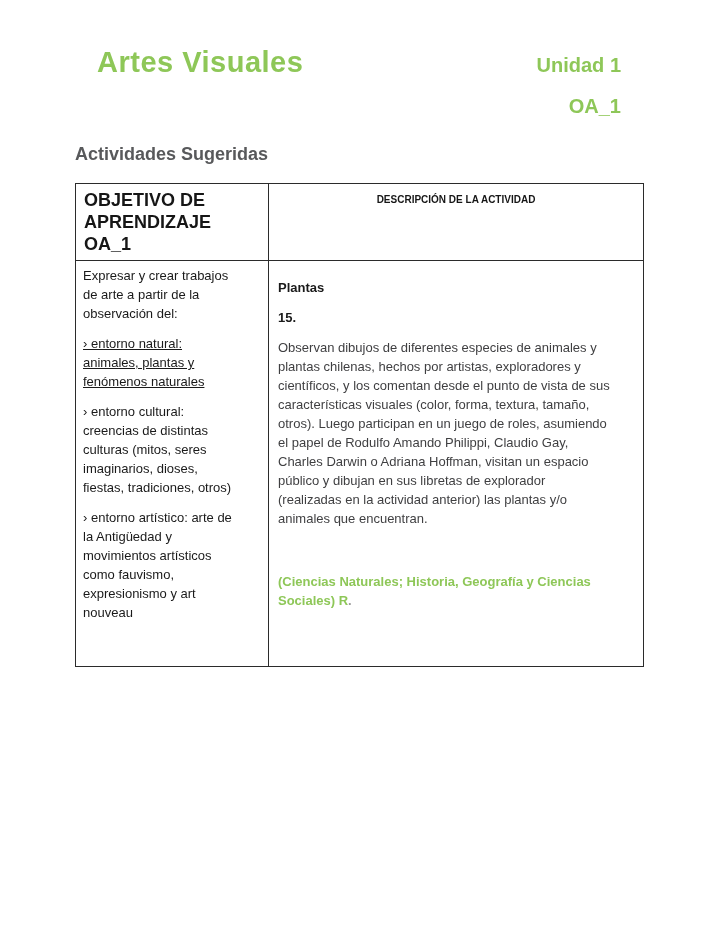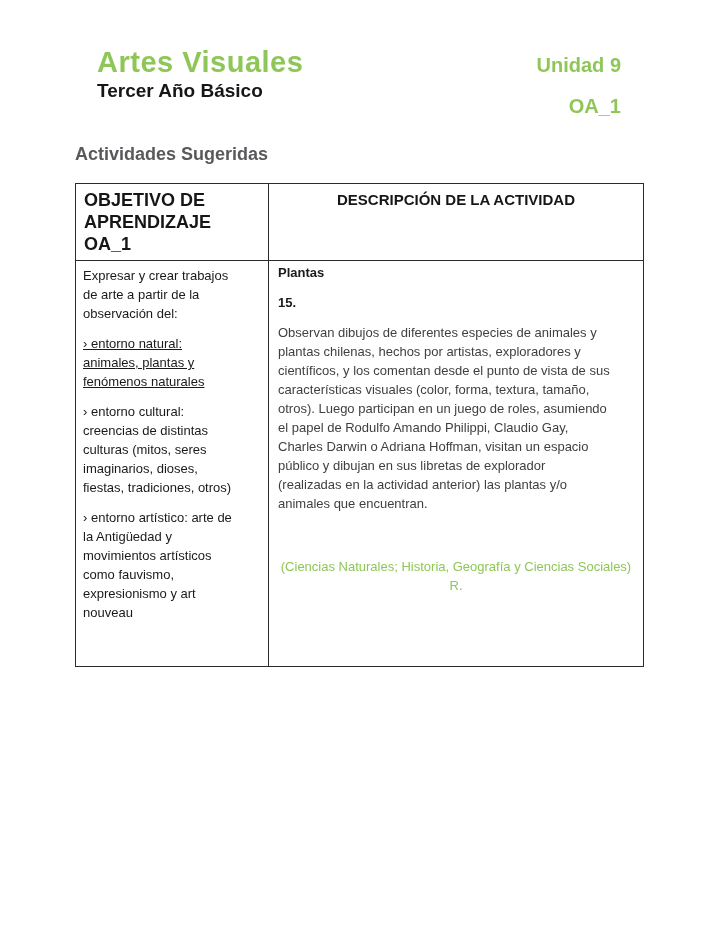--- a/index.html
+++ b/index.html
@@ -81,32 +81,32 @@
     text-align: left;
     font-size: 18px;
     font-weight: bold;
     color: #161616;
     padding: 5px 8px;
     line-height: 22px;
     white-space: pre-line;
   }
   th.th-description {
     text-align: center;
-    font-size: 15px;
+    font-size: 10px;
     font-weight: bold;
     color: #161616;
     padding: 5px 22px;
     line-height: 22px;
   }
 
   td.objective-cell {
     padding: 5px 7px;
   }
   td.activity-cell {
-    padding: 2px 9px;
+    padding: 17px 9px;
   }
   .objective-cell p, .activity-cell p {
     margin: 0 0 11px 0;
     font-size: 13px;
     line-height: 19px;
     white-space: pre-line;
   }
   .objective-cell p {
     font-weight: normal;
     color: #1a1a1a;
@@ -115,38 +115,36 @@
 
   .activity-topic, .activity-number {
     font-weight: bold;
     color: #1a1a1a;
   }
   .activity-description {
     color: #3f3f41;
   }
   .subjects-note {
     margin-top: 44px !important;
-    font-weight: normal;
+    font-weight: bold;
     color: #8ec758;
-    text-align: center;
   }
   .note-period { color: #9a9a9a; }
 </style>
 </head>
 <body>
 
 <div class="page">
 
   <div class="doc-header">
     <div class="header-left">
       <h1 class="course-title">Artes Visuales</h1>
-      <div class="grade-level">Tercer Año Básico</div>
     </div>
     <div class="header-right">
-      <div class="unit-label">Unidad 9</div>
+      <div class="unit-label">Unidad 1</div>
       <div class="oa-label">OA_1</div>
     </div>
   </div>
 
   <h2 class="section-title">Actividades Sugeridas</h2>
 
   <table class="activities-table">
     <colgroup>
       <col class="col-objective">
       <col class="col-description">

